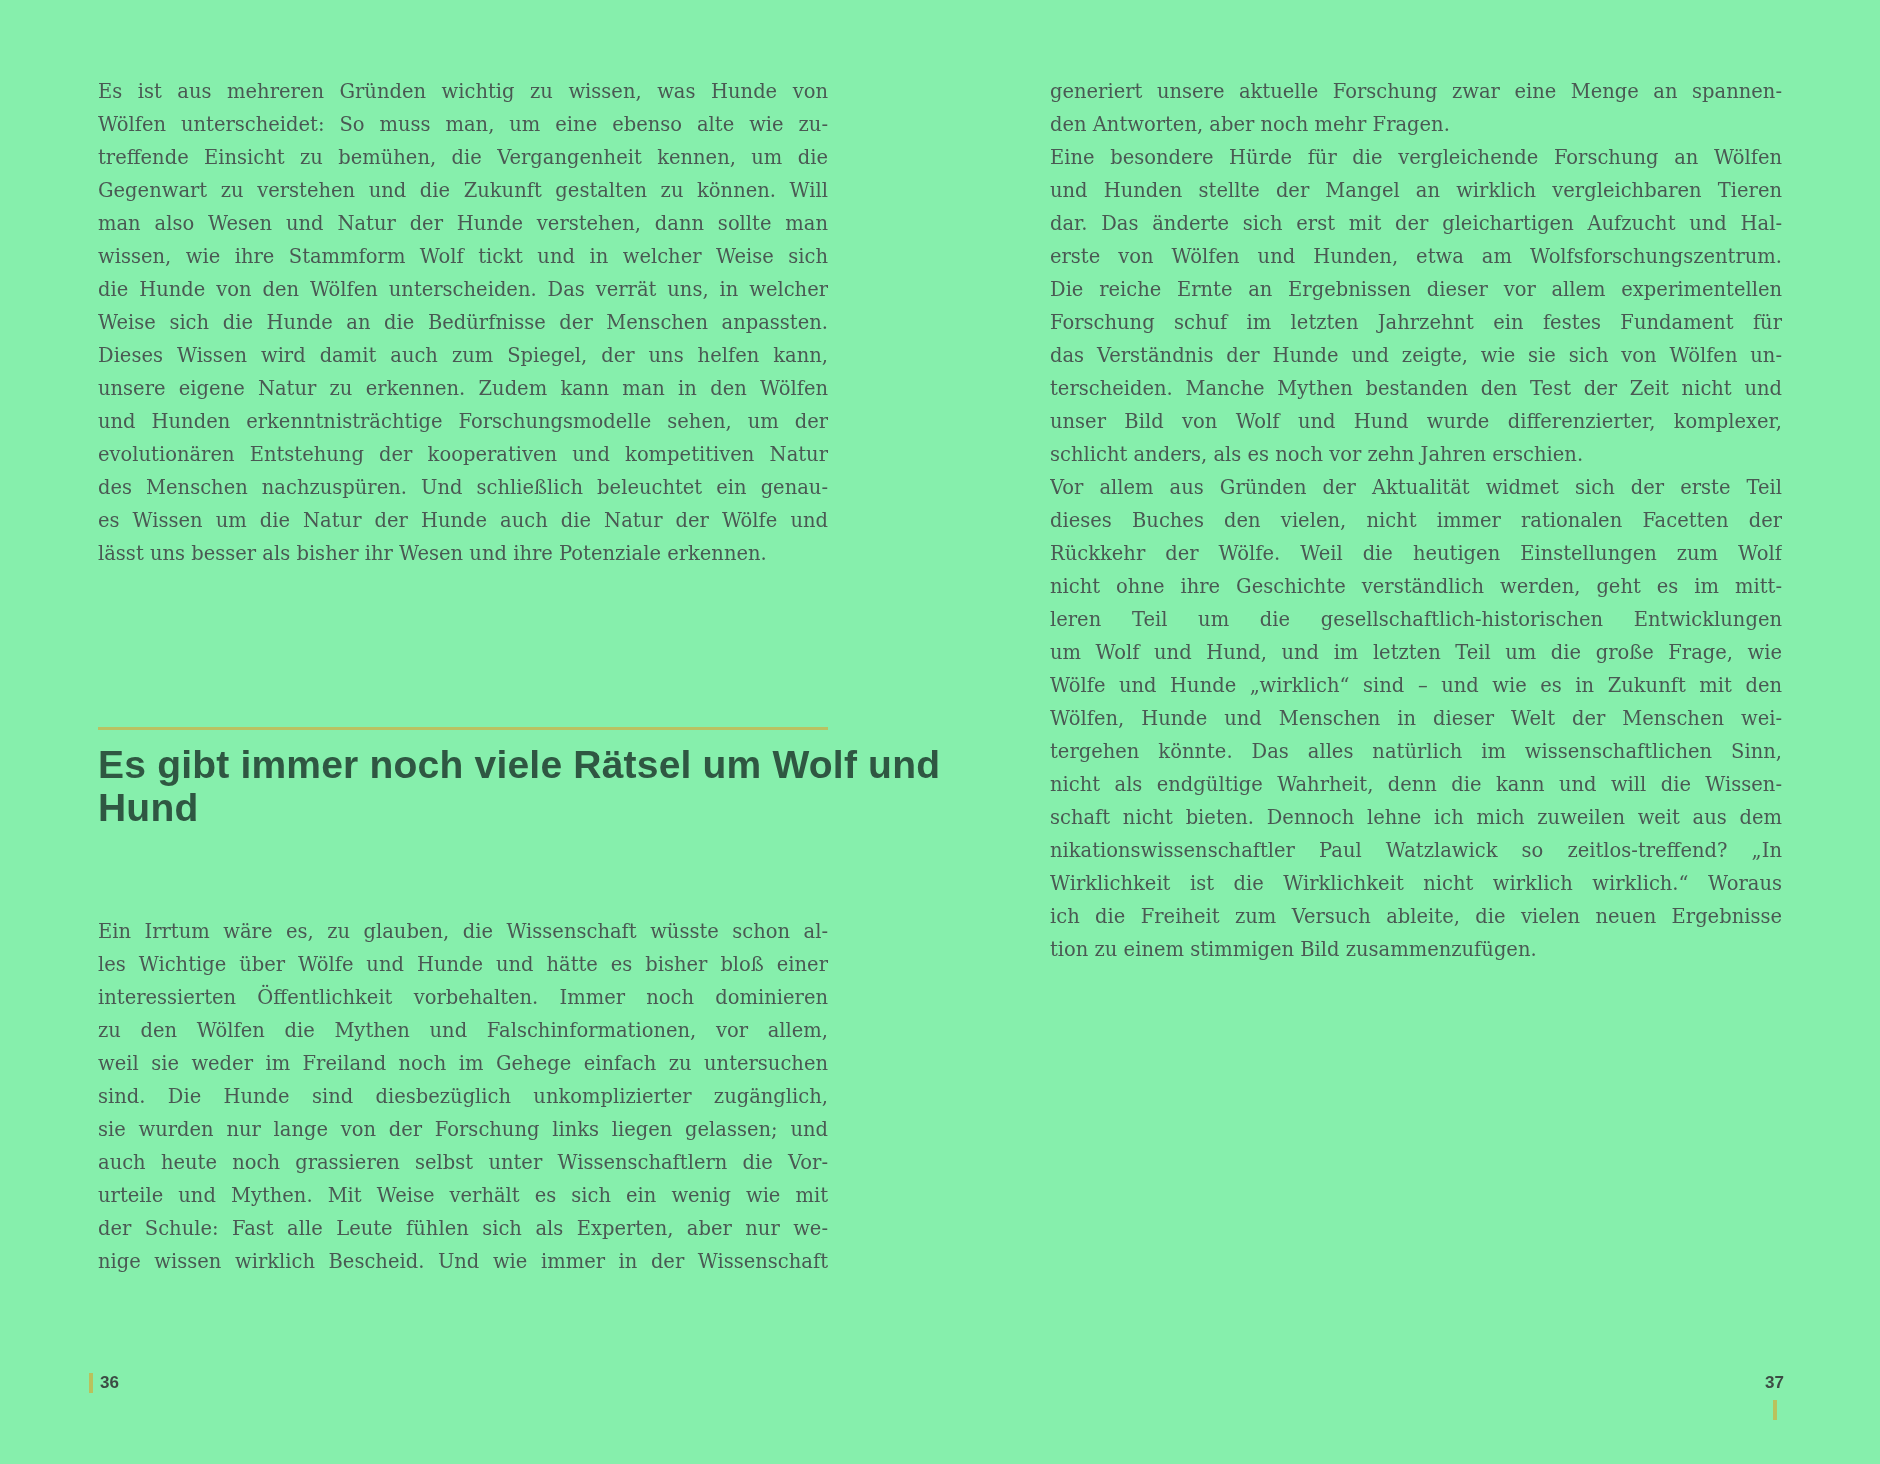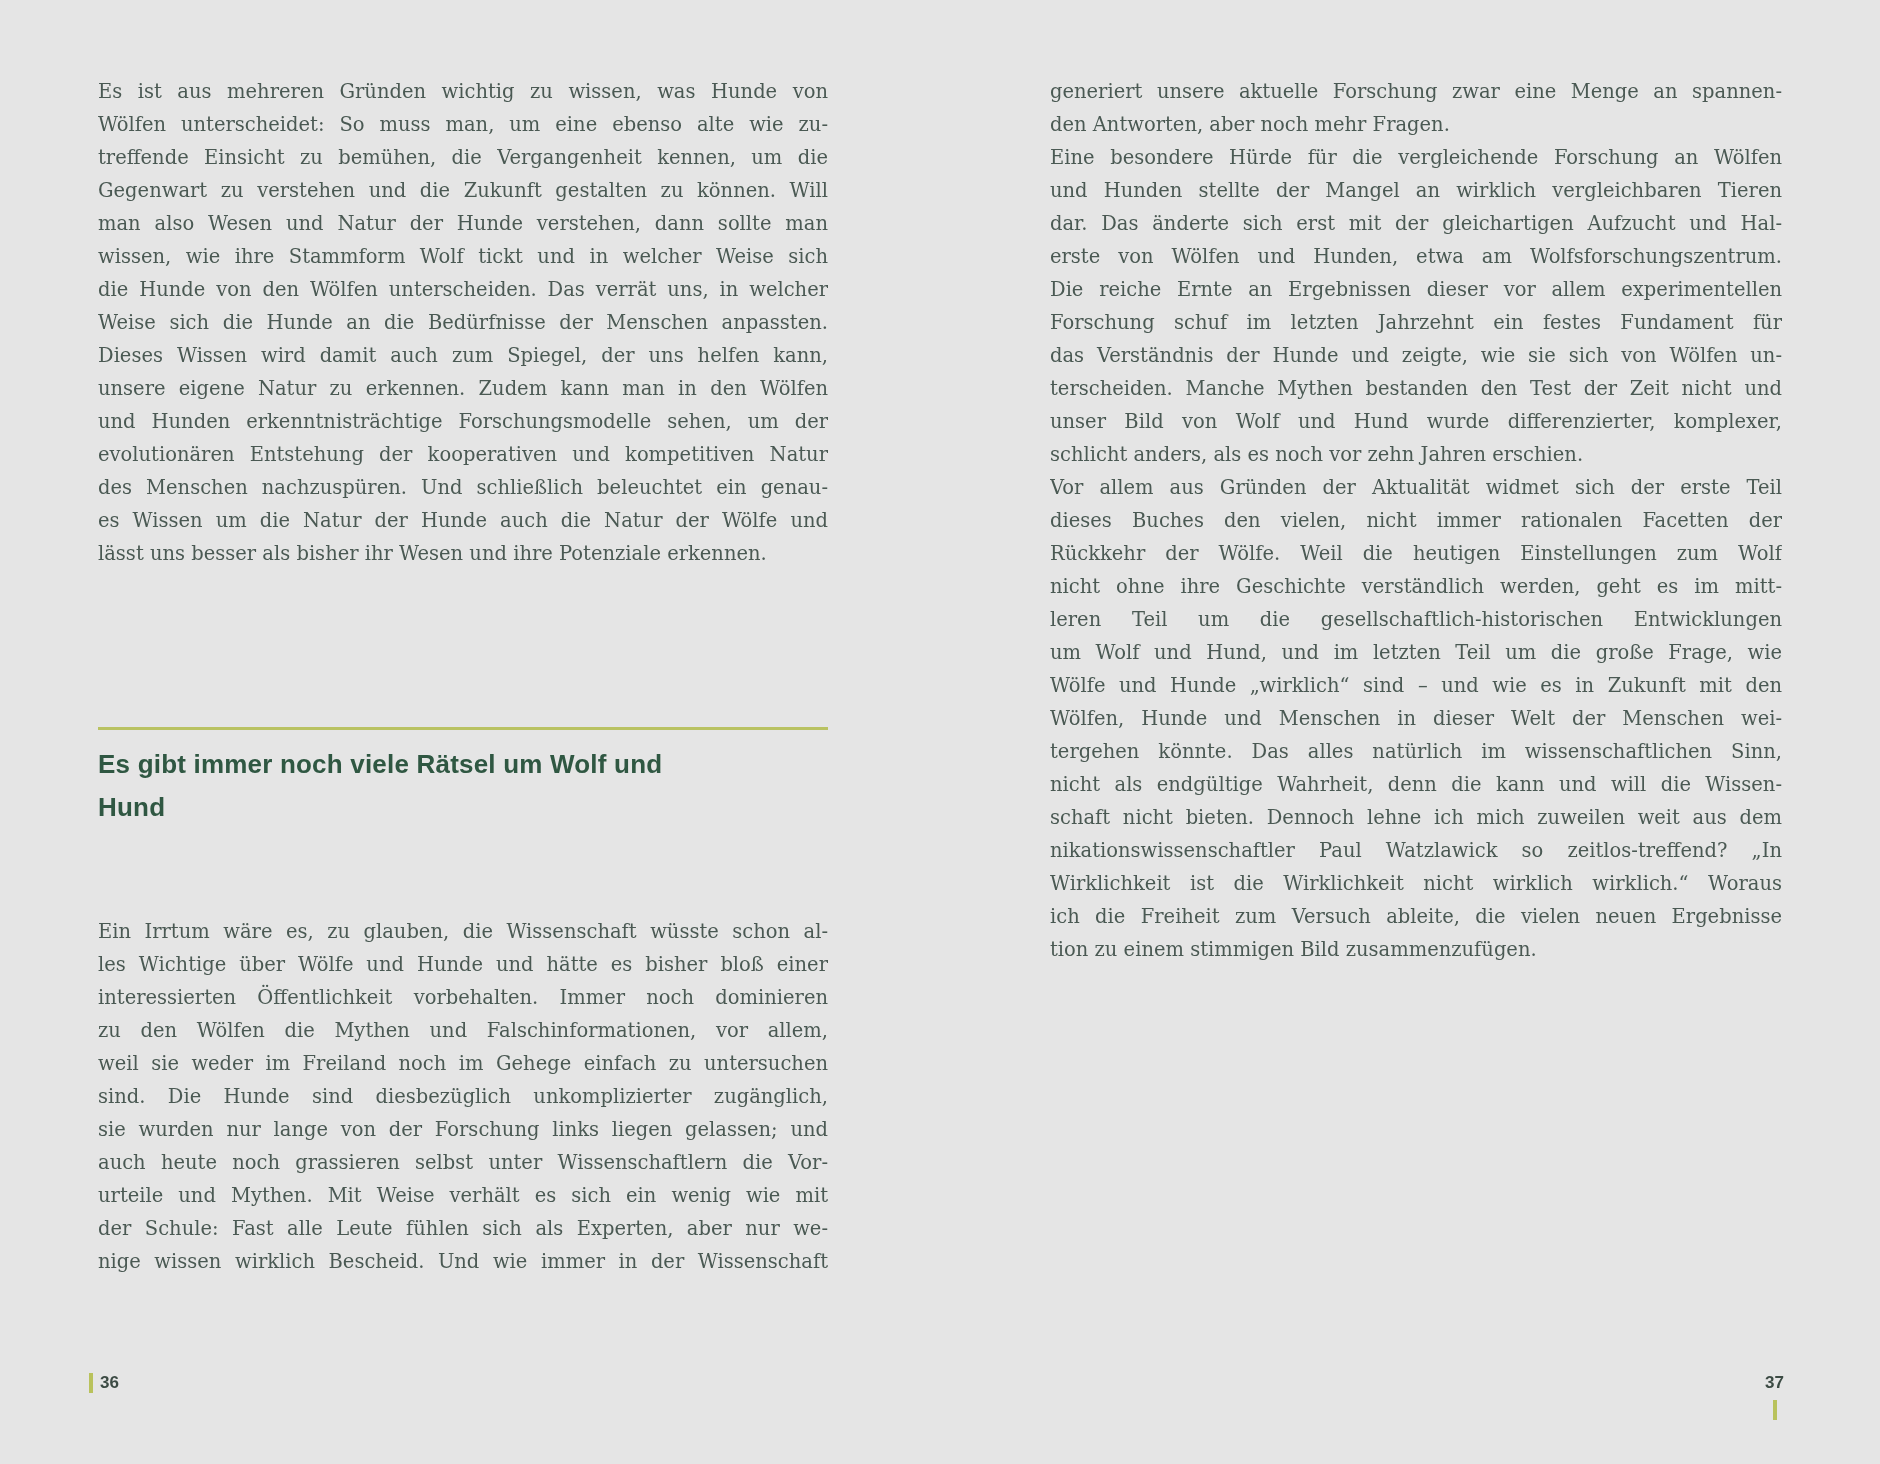--- a/index.html
+++ b/index.html
@@ -4,21 +4,21 @@
 <style>
   html, body {
     margin: 0;
     padding: 0;
     background: #ffffff;
   }
   .spread {
     position: relative;
     width: 1880px;
     height: 1464px;
-    background: #e5e5e5;
+    background: #86efac;
     overflow: hidden;
     font-family: "DejaVu Serif", serif;
   }
   .column {
     position: absolute;
     top: 75px;
   }
   .column-left  { left: 98px;  width: 730px; }
   .column-right { left: 1050px; width: 732px; }
 
@@ -42,21 +42,21 @@
     width: 730px;
     background: #b9c262;
     margin-top: 157px;
     border: none;
   }
 
   .section-heading { margin-top: 13px; }
   .section-heading .tline {
     font-family: "Liberation Sans", sans-serif;
     font-weight: bold;
-    font-size: 26px;
+    font-size: 39px;
     line-height: 43px;
     height: 43px;
     color: #2f5742;
     letter-spacing: 0.2px;
     text-align: left;
     text-align-last: left;
     white-space: nowrap;
     overflow: visible;
   }
 

